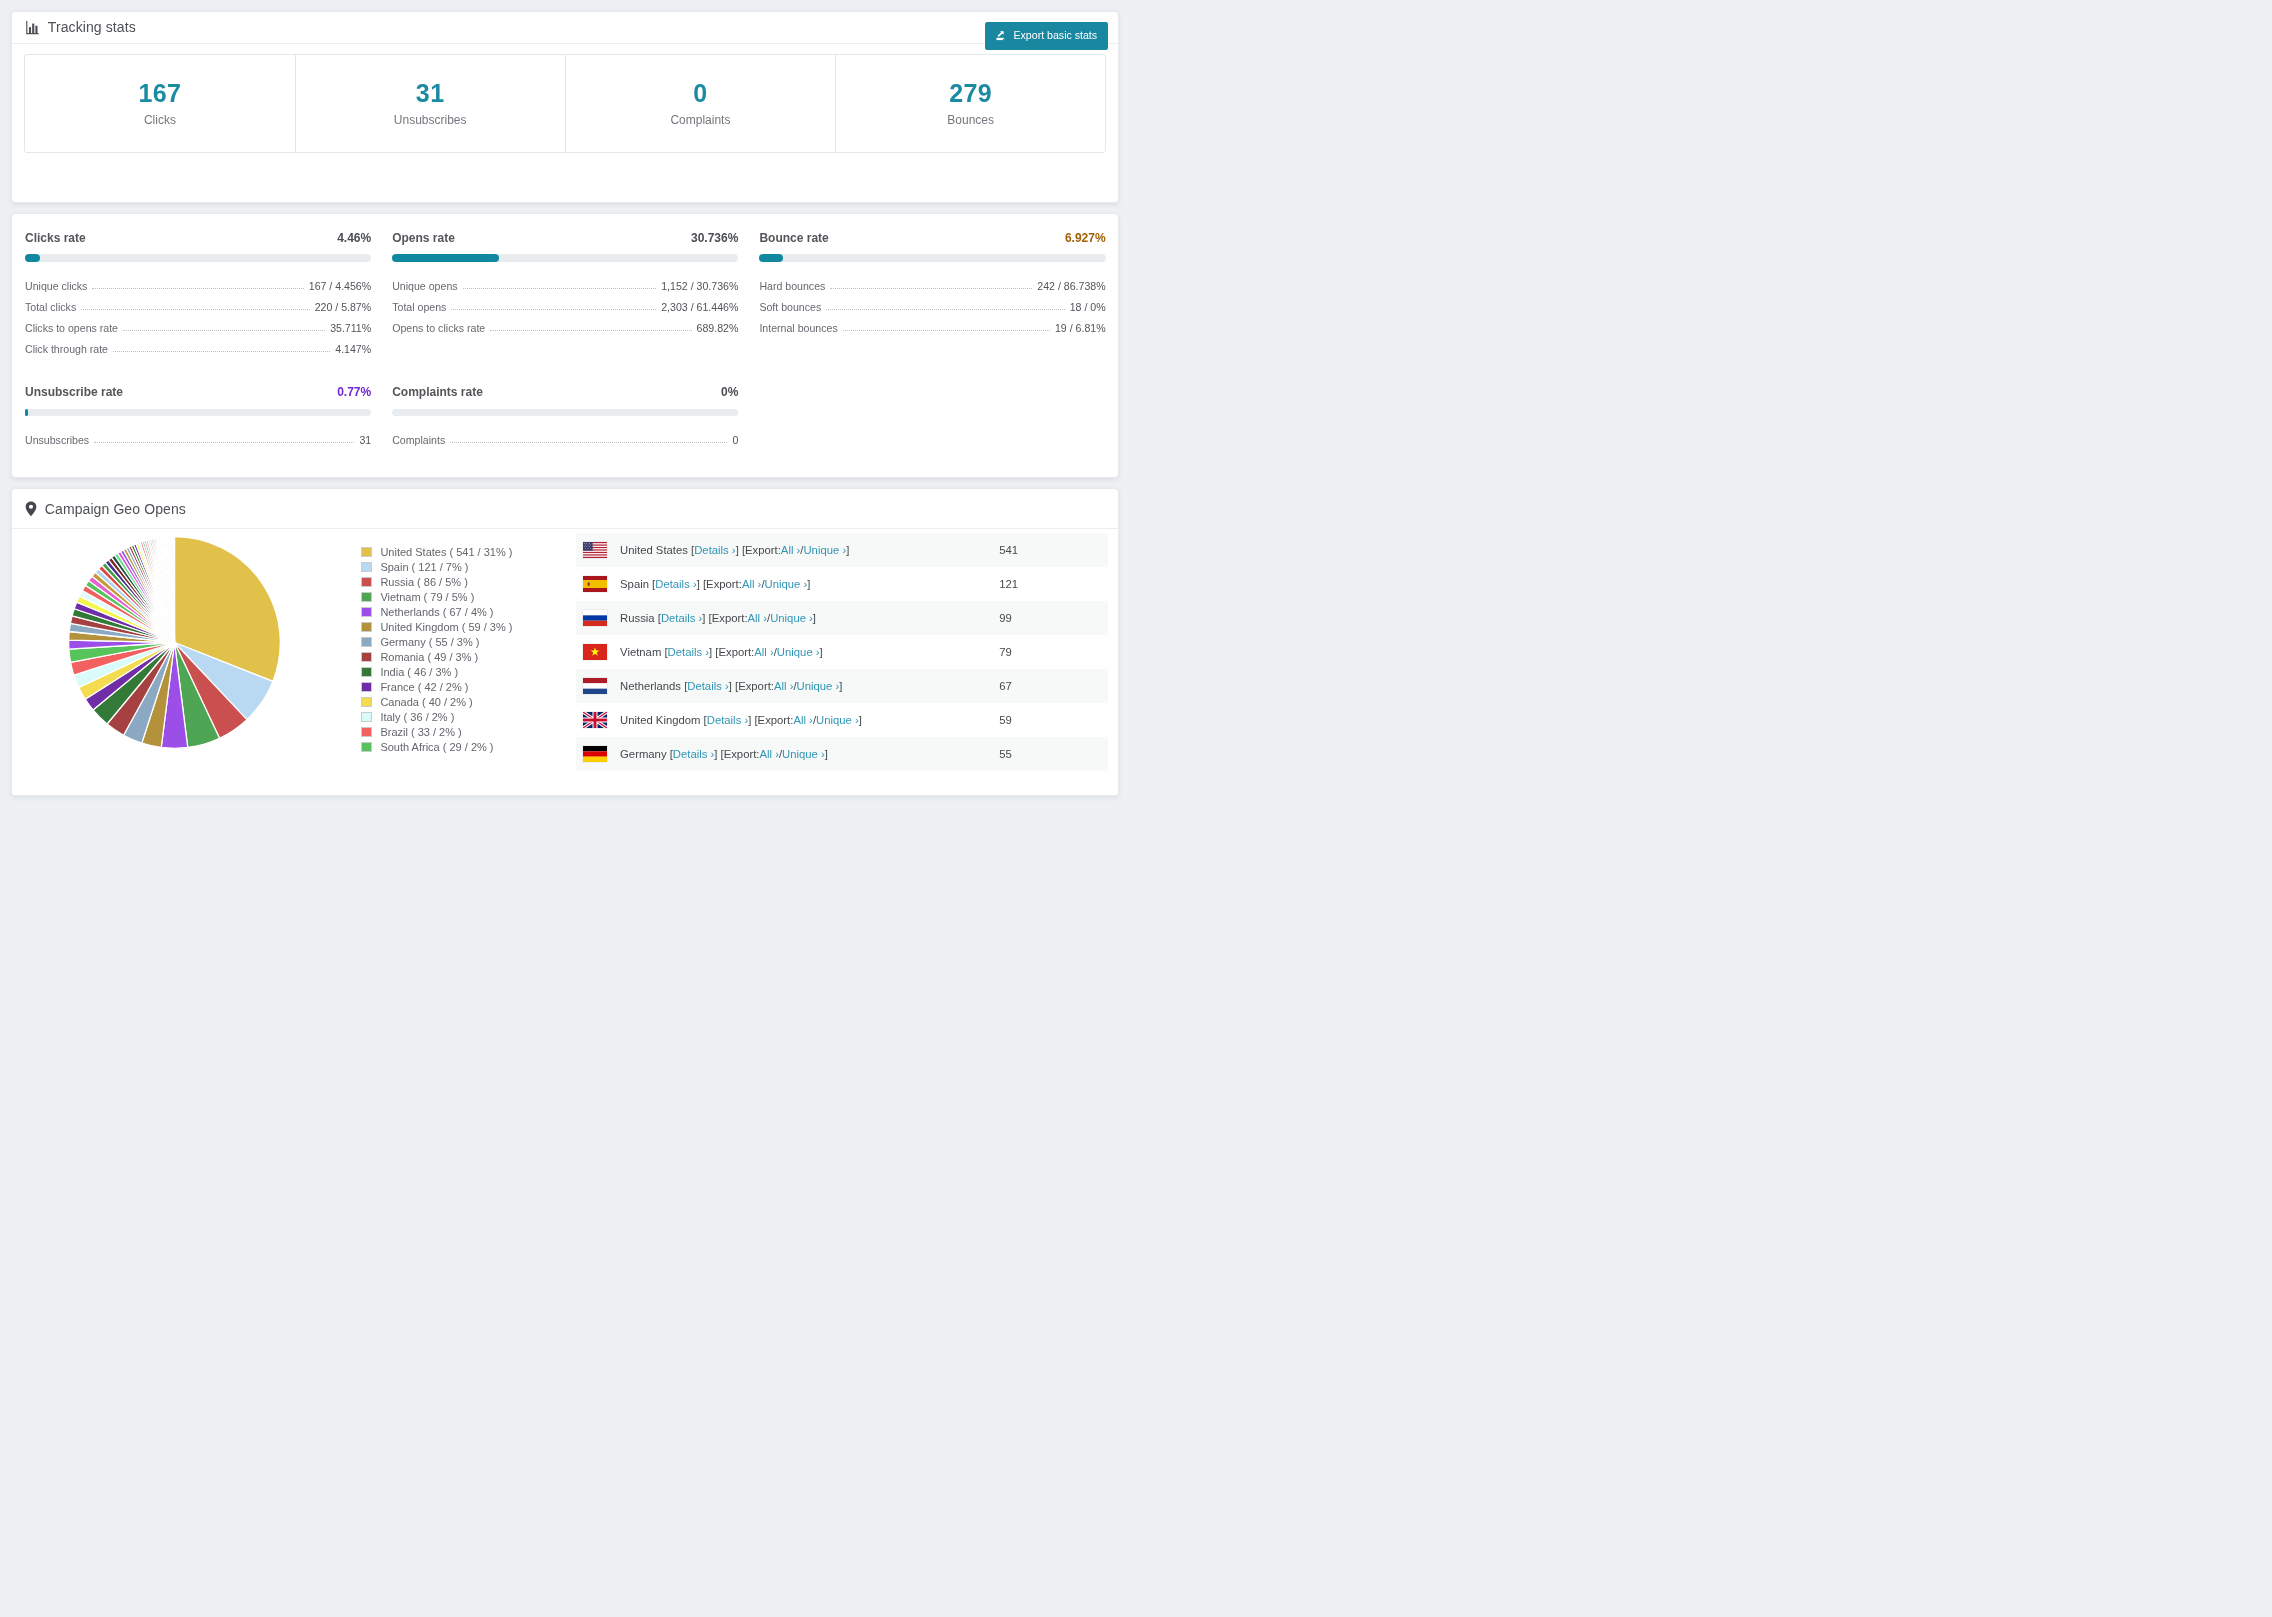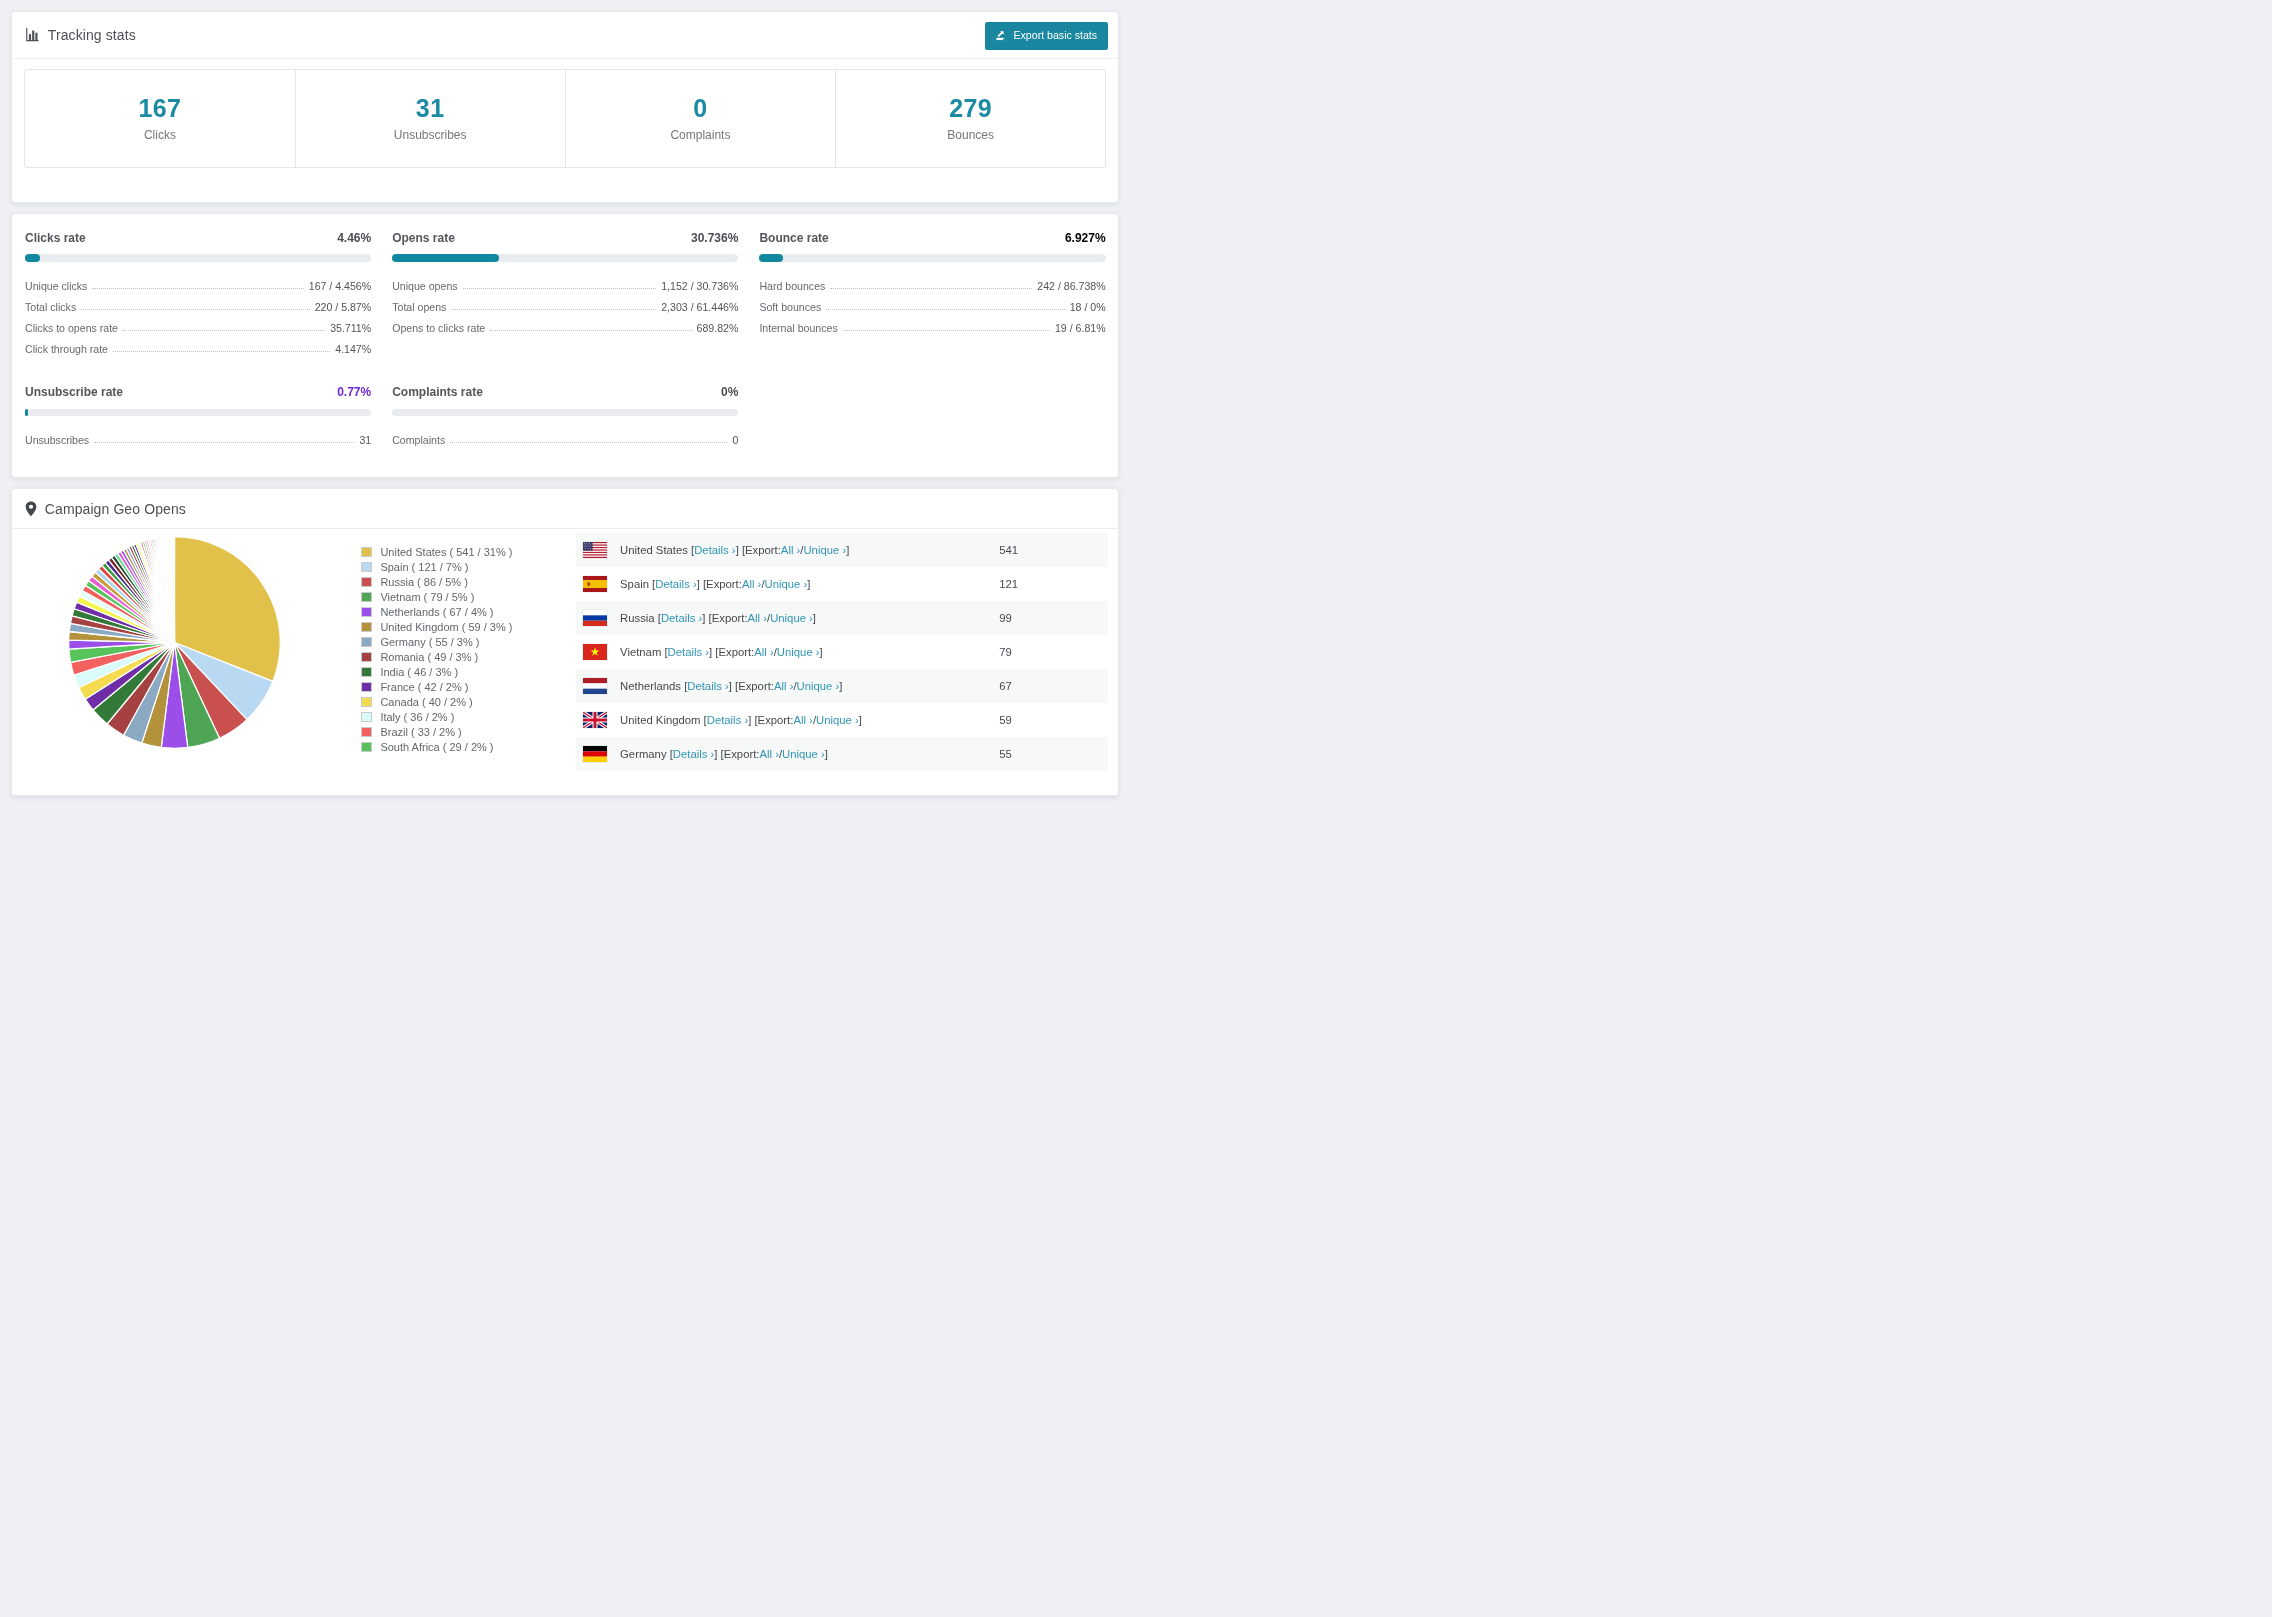--- a/index.html
+++ b/index.html
@@ -17,21 +17,21 @@
     border:0.7px solid #e7e9ec;
     border-radius:4.2px;
     box-shadow:0 1.4px 4.2px rgba(70,80,100,0.10);
   }
   #card-tracking { top:10.6px;  height:192px; }
   #card-rates    { top:213px; height:265px; }
   #card-geo      { top:488px; height:308px; overflow:hidden; }
 
   .card-header {
     display:flex; align-items:center;
-    padding:0 12.7px; height:47px;
+    padding:0 12.7px; height:32px;
     border-bottom:0.7px solid #ededf0;
     position:relative;
   }
   #card-geo .card-header { height:40px; }
   .card-title {
     font-size:14px; color:#4d5055; letter-spacing:0.1px;
     display:flex; align-items:center; gap:7.8px; font-weight:400;
   }
   .card-title svg { display:block; }
 
@@ -209,21 +209,21 @@
           <div class="rate-row">
             <span class="rate-row-label">Opens to clicks rate</span>
             <span class="leader"></span>
             <span class="rate-row-value">689.82%</span>
           </div>
         </div>
       </div>
       <div class="rate-block">
         <div class="rate-title-row">
           <span>Bounce rate</span>
-          <span style="color: #000000;">6.927%</span>
+          <span style="color: #a16207;">6.927%</span>
         </div>
         <div class="rate-bar">
           <div class="rate-bar-fill" style="width: 6.927%; background: rgb(16, 136, 159);"></div>
         </div>
         <div class="rate-rows">
           <div class="rate-row">
             <span class="rate-row-label">Hard bounces</span>
             <span class="leader"></span>
             <span class="rate-row-value">242 / 86.738%</span>
           </div>

